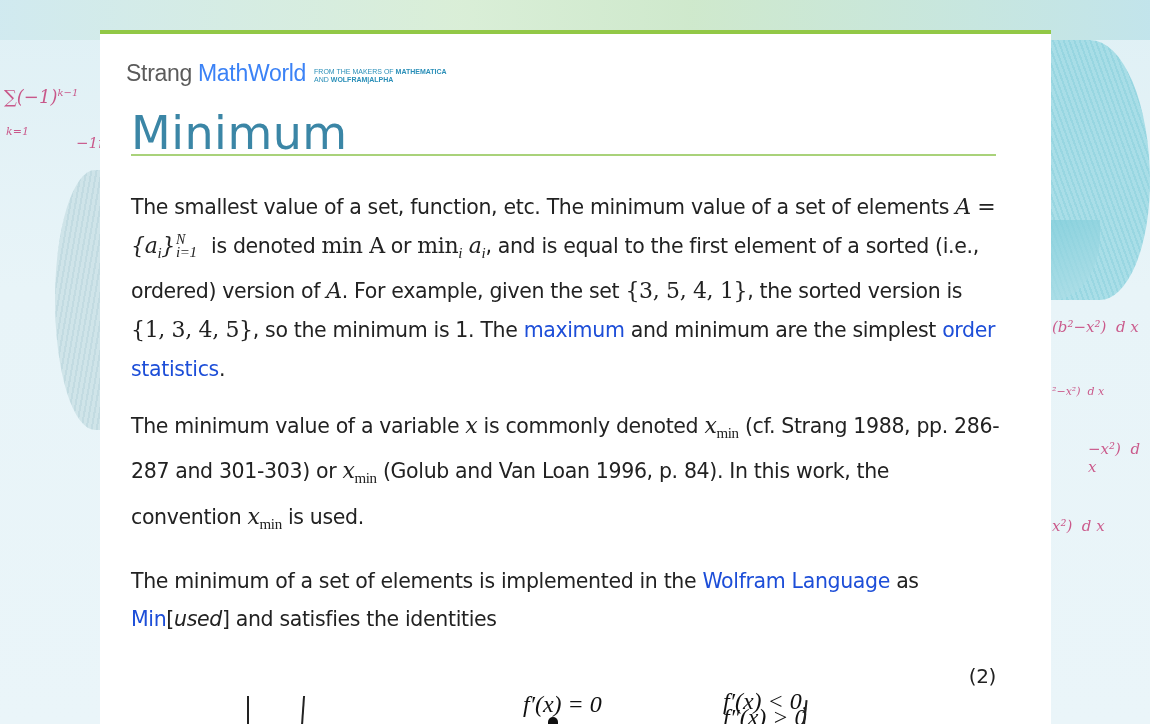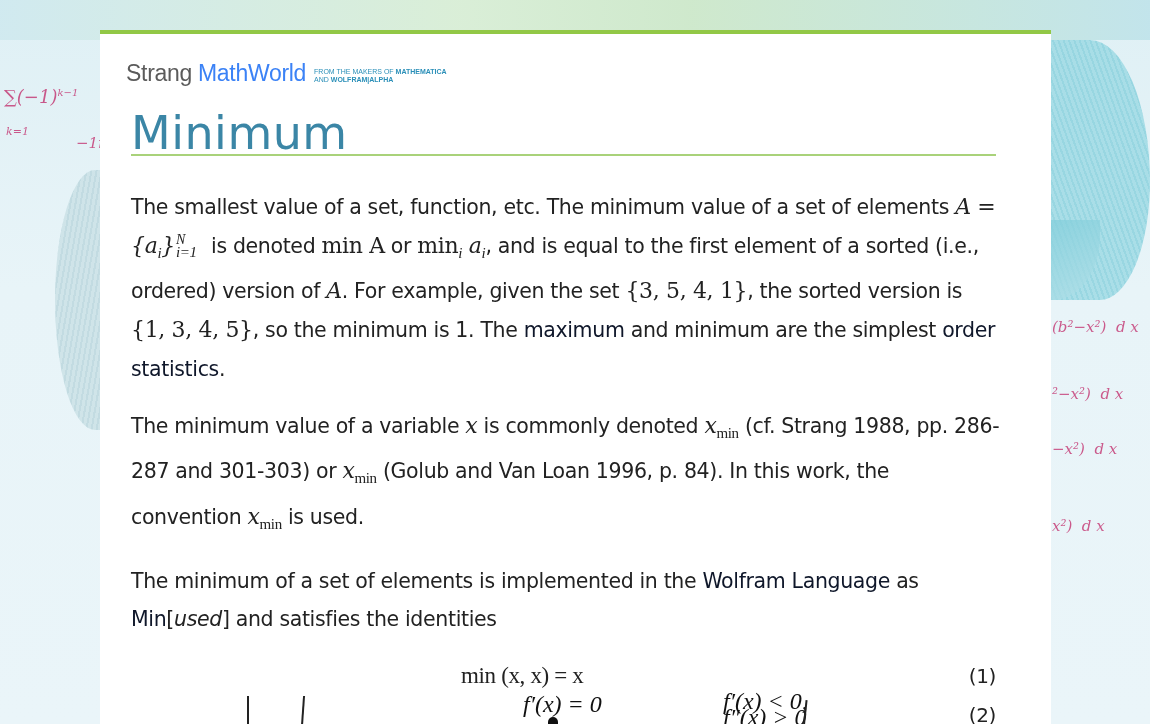--- a/index.html
+++ b/index.html
@@ -55,21 +55,21 @@
   .content {
     position:absolute; left:31px; top:154px; width:870px;
     font-family:"DejaVu Sans", sans-serif; font-size:20.5px; color:#222; line-height:38.7px;
     letter-spacing:-0.35px;
   }
   .content p { margin:0 0 18px 0; }
   .m { font-family:"DejaVu Serif","Liberation Serif", serif; font-size:22px; }
   .mi { font-family:"DejaVu Serif","Liberation Serif", serif; font-style:italic; font-size:22px; }
   .sub { font-family:"Liberation Serif", serif; font-size:15px; vertical-align:-5px; }
   .sup { font-family:"Liberation Serif", serif; font-size:14px; vertical-align:9px; font-style:italic; }
-  a.link { color:#0f172a; text-decoration:none; }
+  a.link { color:#1d4ed8; text-decoration:none; }
   .eq {
     position:relative; height:39px; font-family:"Liberation Serif", serif; font-size:23px;
   }
   .eq .expr { position:absolute; left:330px; top:0; }
   .eq .num { position:absolute; right:5px; top:0; font-family:"DejaVu Sans", sans-serif; font-size:20px; }
   .fig {
     position:absolute; left:100px; top:690px; width:951px; height:34px;
     font-family:"Liberation Serif", serif; font-size:24px; color:#111;
   }
   .fig .bar { position:absolute; width:2px; height:30px; background:#222; top:6px; }
@@ -78,22 +78,22 @@
 <body>
 
 <div class="bg-top"></div>
 <div class="bg-math" style="left:4px;top:86px;font-size:18px;">∑(−1)<sup style="font-size:10px">k−1</sup></div>
 <div class="bg-math" style="left:6px;top:125px;font-size:11px;">k=1</div>
 <div class="bg-math" style="left:76px;top:134px;font-size:15px;">−1n</div>
 <div class="bg-swirl-left"></div>
 <div class="bg-swirl-right"></div>
 <div class="bg-swirl-right2"></div>
 <div class="bg-math" style="left:1052px;top:318px;font-size:15px;">(b²−x²)&nbsp; d x</div>
-<div class="bg-math" style="left:1052px;top:385px;font-size:15px;">²−x²)&nbsp; d x</div>
-<div class="bg-math" style="left:1052px;top:440px;font-size:15px;">−x²)&nbsp; d x</div>
+<div class="bg-math" style="left:1052px;top:385px;font-size:11px;">²−x²)&nbsp; d x</div>
+<div class="bg-math" style="left:1052px;top:440px;font-size:15px;padding-left:36px;">−x²)&nbsp; d x</div>
 <div class="bg-math" style="left:1052px;top:517px;font-size:15px;">x²)&nbsp; d x</div>
 
 <div class="card">
   <div class="logo">
     <span class="logo-wolfram">Strang</span>
     <span class="logo-mw">MathWorld</span>
     <span class="logo-tag">
       <span>FROM THE MAKERS OF </span><b>MATHEMATICA</b><br>
       <span>AND </span><b>WOLFRAM|ALPHA</b>
     </span>
@@ -103,24 +103,20 @@
   <div class="title-rule"></div>
 
   <div class="content">
     <p><span>The smallest value of a set, function, etc. The minimum value of a set of elements </span><span class="mi"><span>A = {a</span><span class="sub">i</span><span>}</span><span style="display:inline-block;position:relative;width:30px;height:10px;"><span class="sup" style="position:absolute;left:1px;top:-22px;">N</span><span class="sub" style="position:absolute;left:1px;top:-10px;font-style:italic;">i=1</span></span></span><span> is denoted </span><span class="m">min A</span><span> or </span><span class="m"><span>min</span><span class="sub" style="font-style:italic">i</span><span class="mi"> a</span><span class="sub" style="font-style:italic">i</span></span><span>, and is equal to the first element of a sorted (i.e., ordered) version of </span><span class="mi">A</span><span>. For example, given the set </span><span class="m">{3, 5, 4, 1}</span><span>, the sorted version is </span><span class="m">{1, 3, 4, 5}</span><span>, so the minimum is 1. The </span><a class="link" href="#">maximum</a><span> and minimum are the simplest </span><a class="link" href="#">order statistics</a><span>.</span></p>
 
     <p><span>The minimum value of a variable </span><span class="mi">x</span><span> is commonly denoted </span><span class="mi">x</span><span class="sub">min</span><span> (cf. Strang 1988, pp. 286-287 and 301-303) or </span><span class="mi">x</span><span class="sub">min</span><span> (Golub and Van Loan 1996, p. 84). In this work, the convention </span><span class="mi">x</span><span class="sub">min</span><span> is used.</span></p>
 
     <p><span>The minimum of a set of elements is implemented in the </span><a class="link" href="#">Wolfram Language</a><span> as </span><a class="link" href="#">Min</a><span>[</span><i>used</i><span>] and satisfies the identities</span></p>
 
     <div class="eq">
-      <span class="expr">min (x, x) = x</span>
-      <span class="num">(1)</span>
-    </div>
-    <div class="eq">
       <span class="num">(2)</span>
     </div>
   </div>
 </div>
 
 <div class="fig">
   <div class="bar" style="left:147px;"></div>
   <div class="bar" style="left:202px;transform:rotate(4deg);"></div>
   <span style="position:absolute;left:423px;top:1px;font-style:italic;">f′(x) = 0</span>
   <span style="position:absolute;left:448px;top:27px;width:10px;height:10px;background:#111;border-radius:50% 50% 0 0;"></span>

